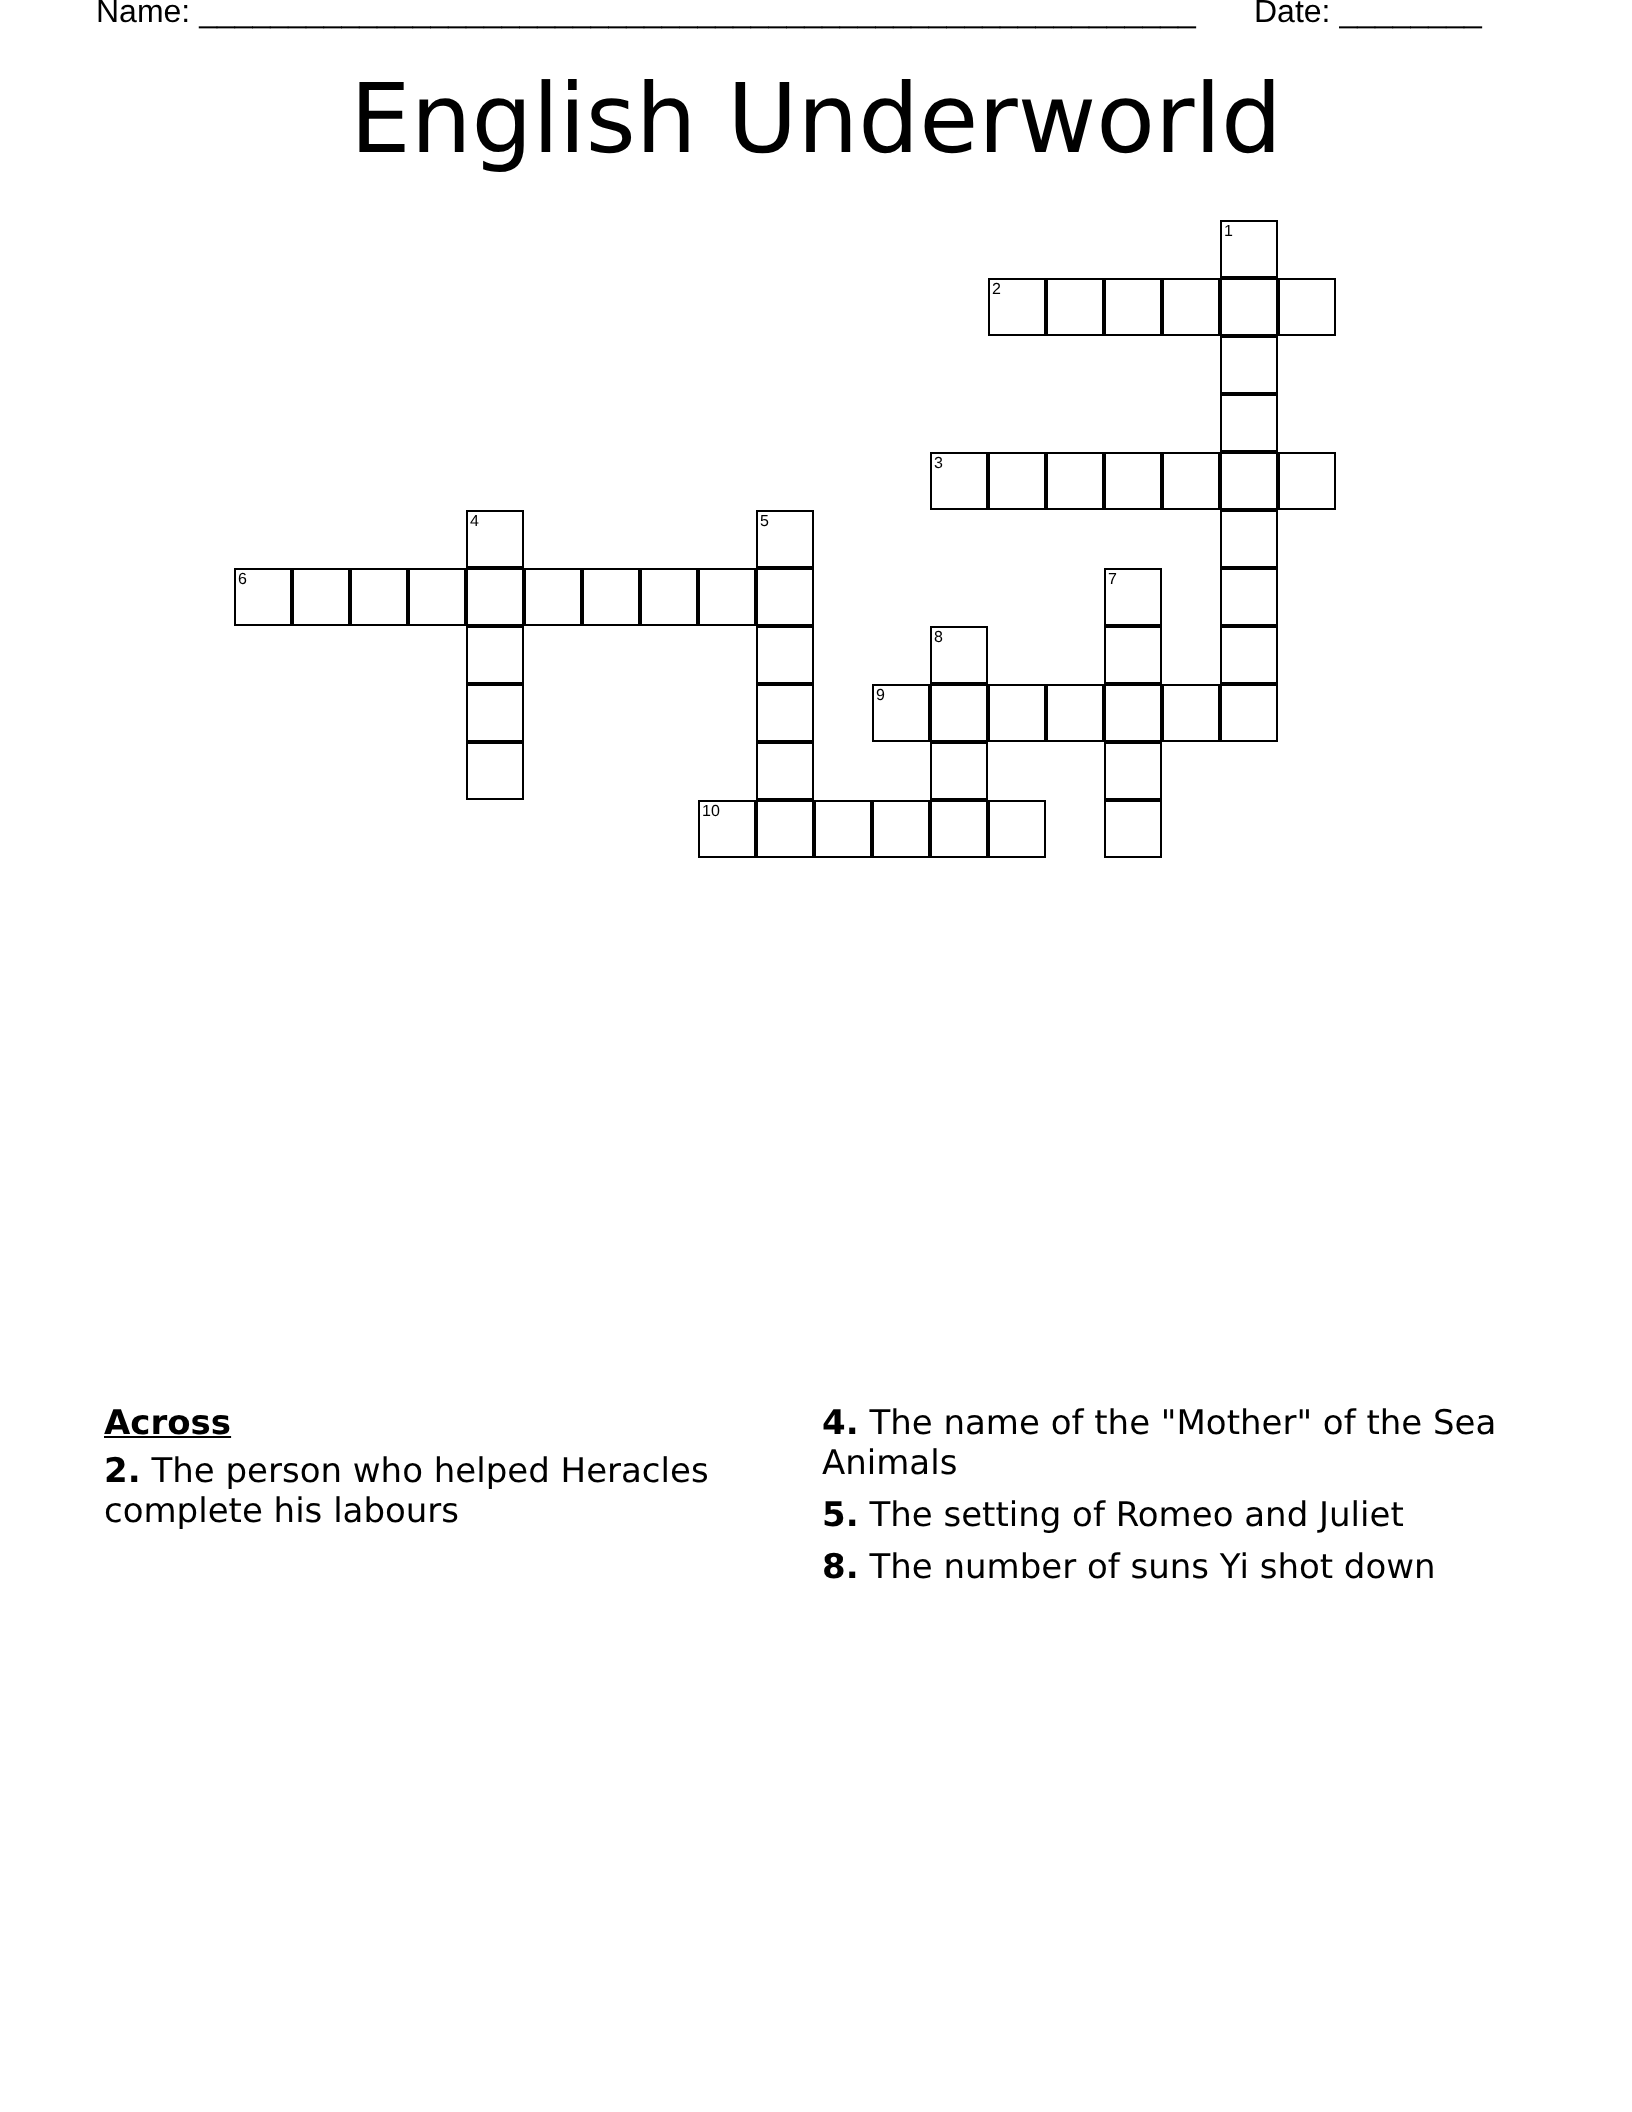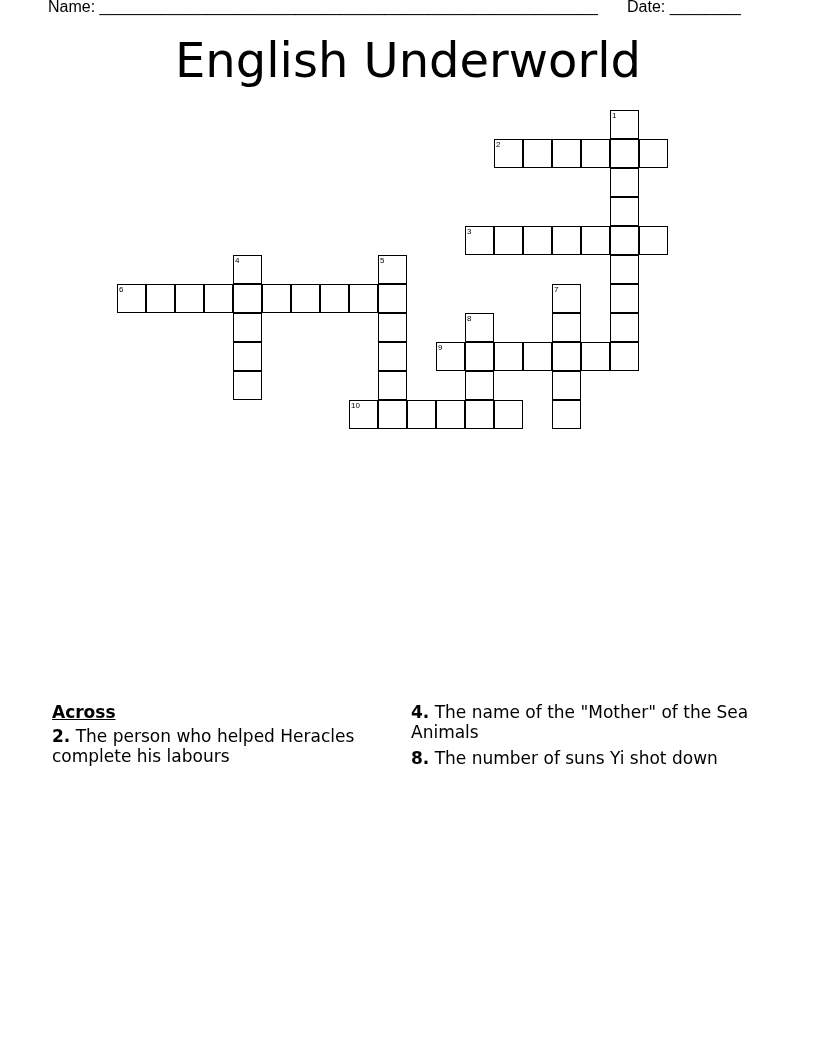--- a/index.html
+++ b/index.html
@@ -107,14 +107,15 @@
     <div class="cell" style="left: 494px; top: 400px;"></div>
   </div>
 
 <div class="clues clues-across">
   <div class="clue-heading">Across</div>
   <div class="clue"><b>2.</b><span> The person who helped Heracles complete his labours</span></div>
 </div>
 
 <div class="clues clues-down">
   <div class="clue"><b>4.</b><span> The name of the "Mother" of the Sea Animals</span></div>
+  <div class="clue"><b>5.</b><span> The setting of Romeo and Juliet</span></div>
   <div class="clue"><b>8.</b><span> The number of suns Yi shot down</span></div>
 </div>
 
 </body></html>

